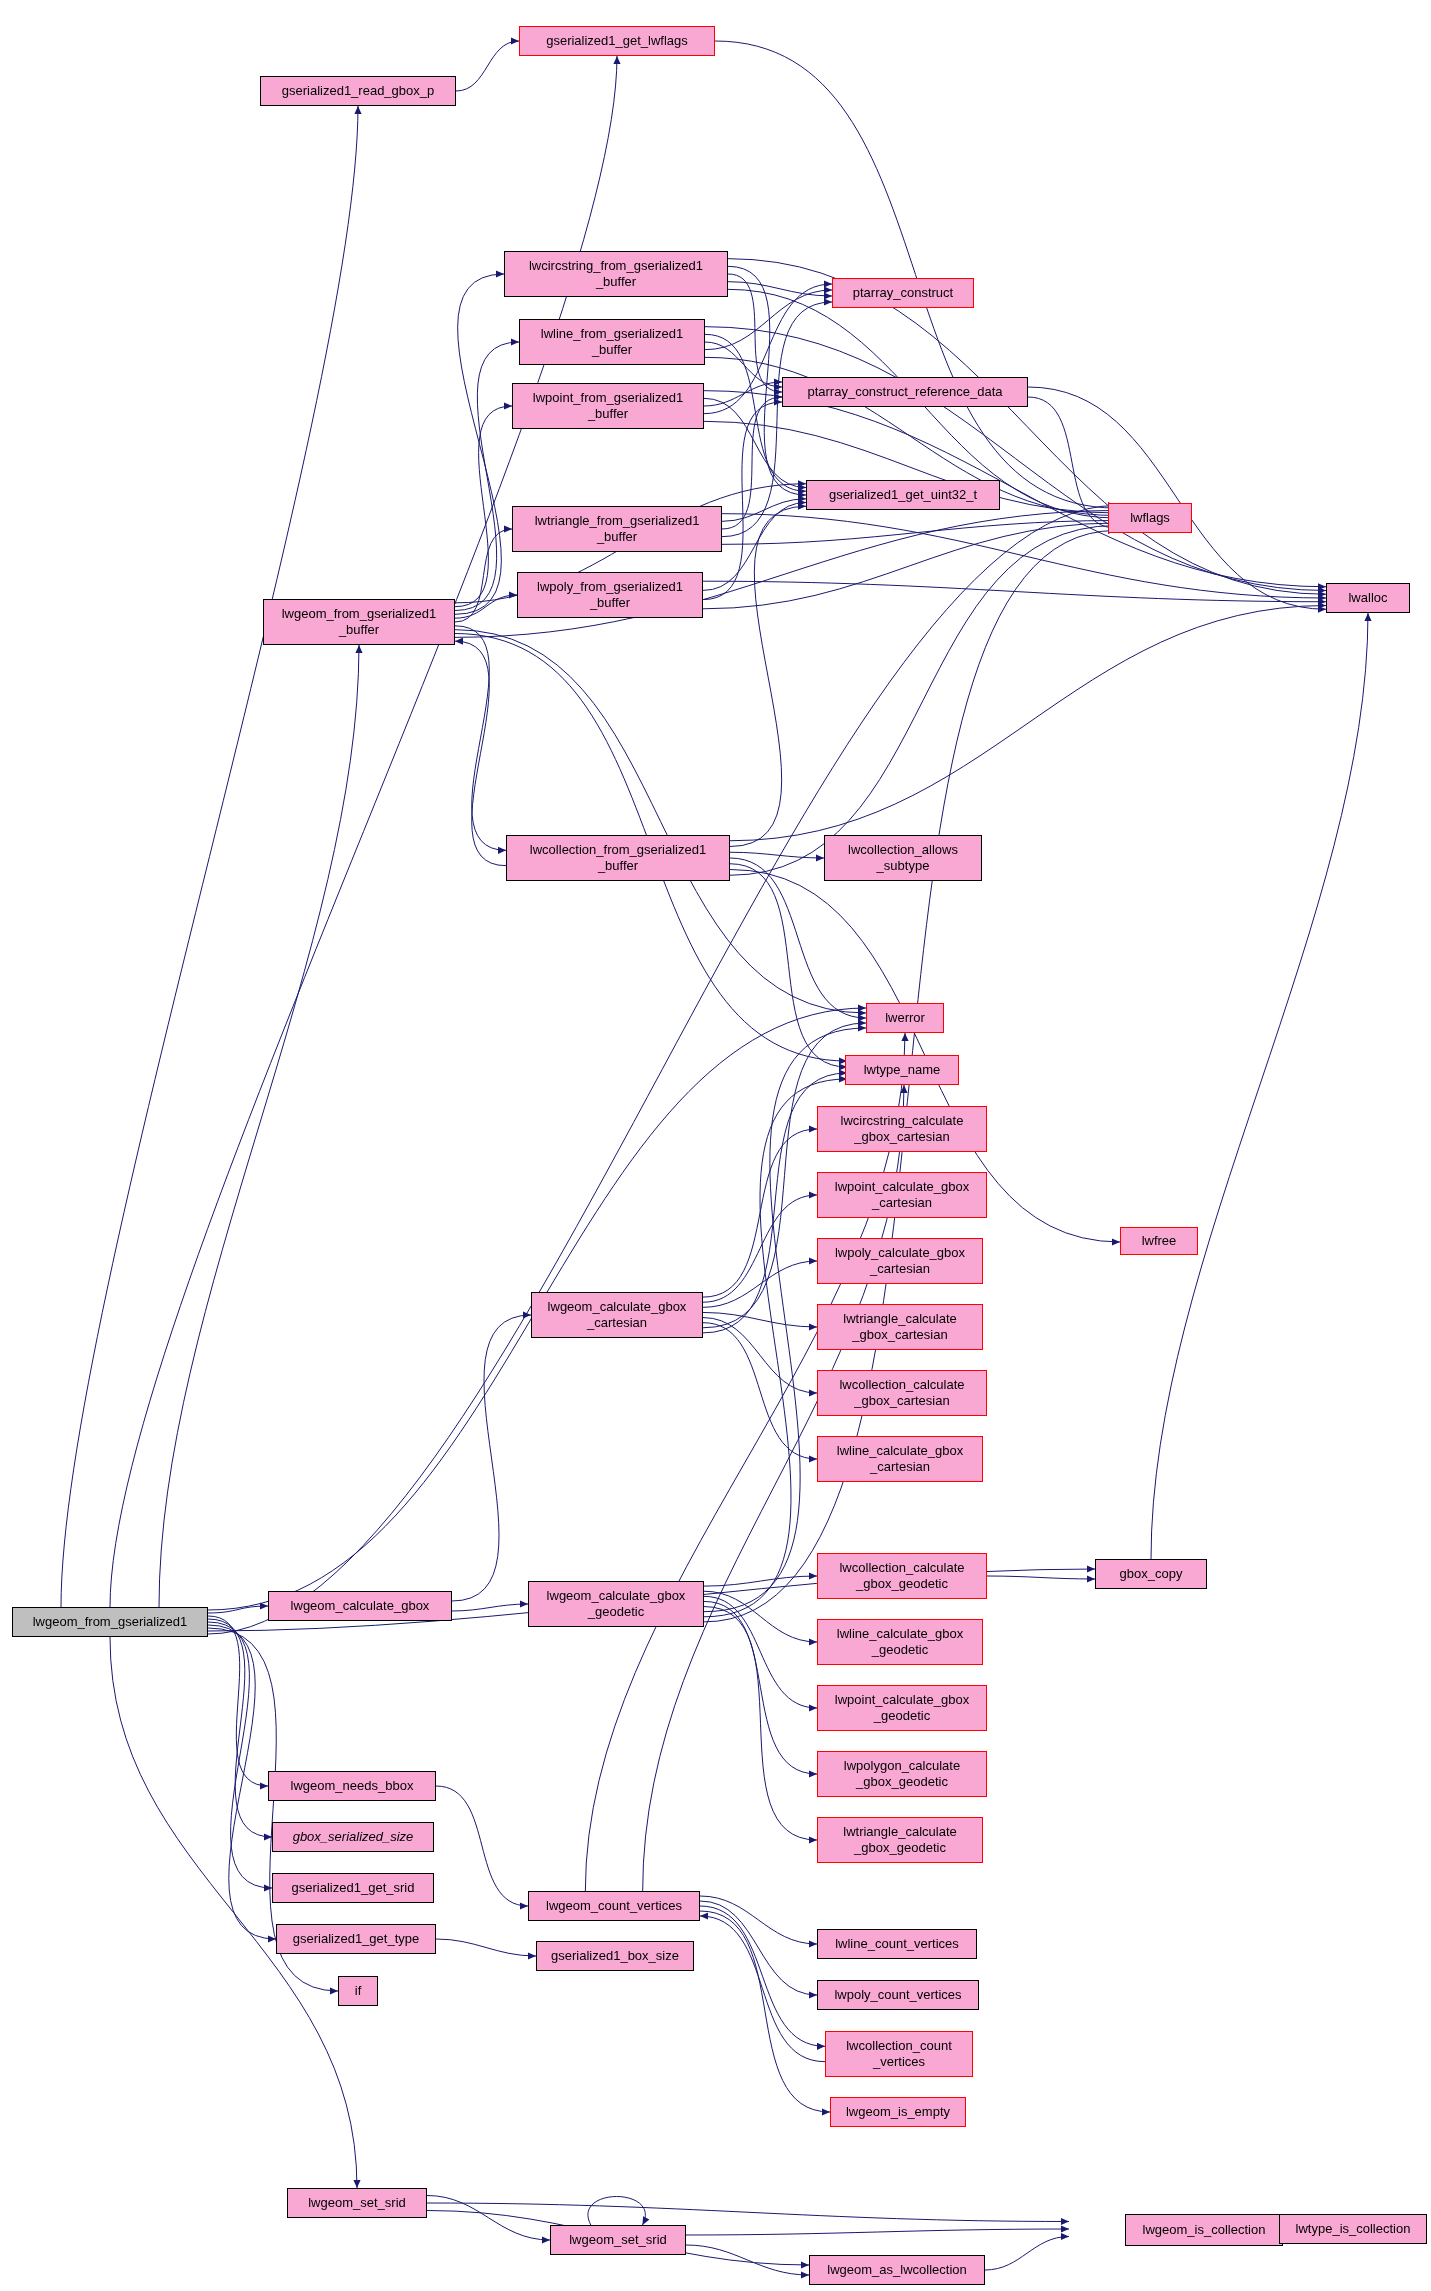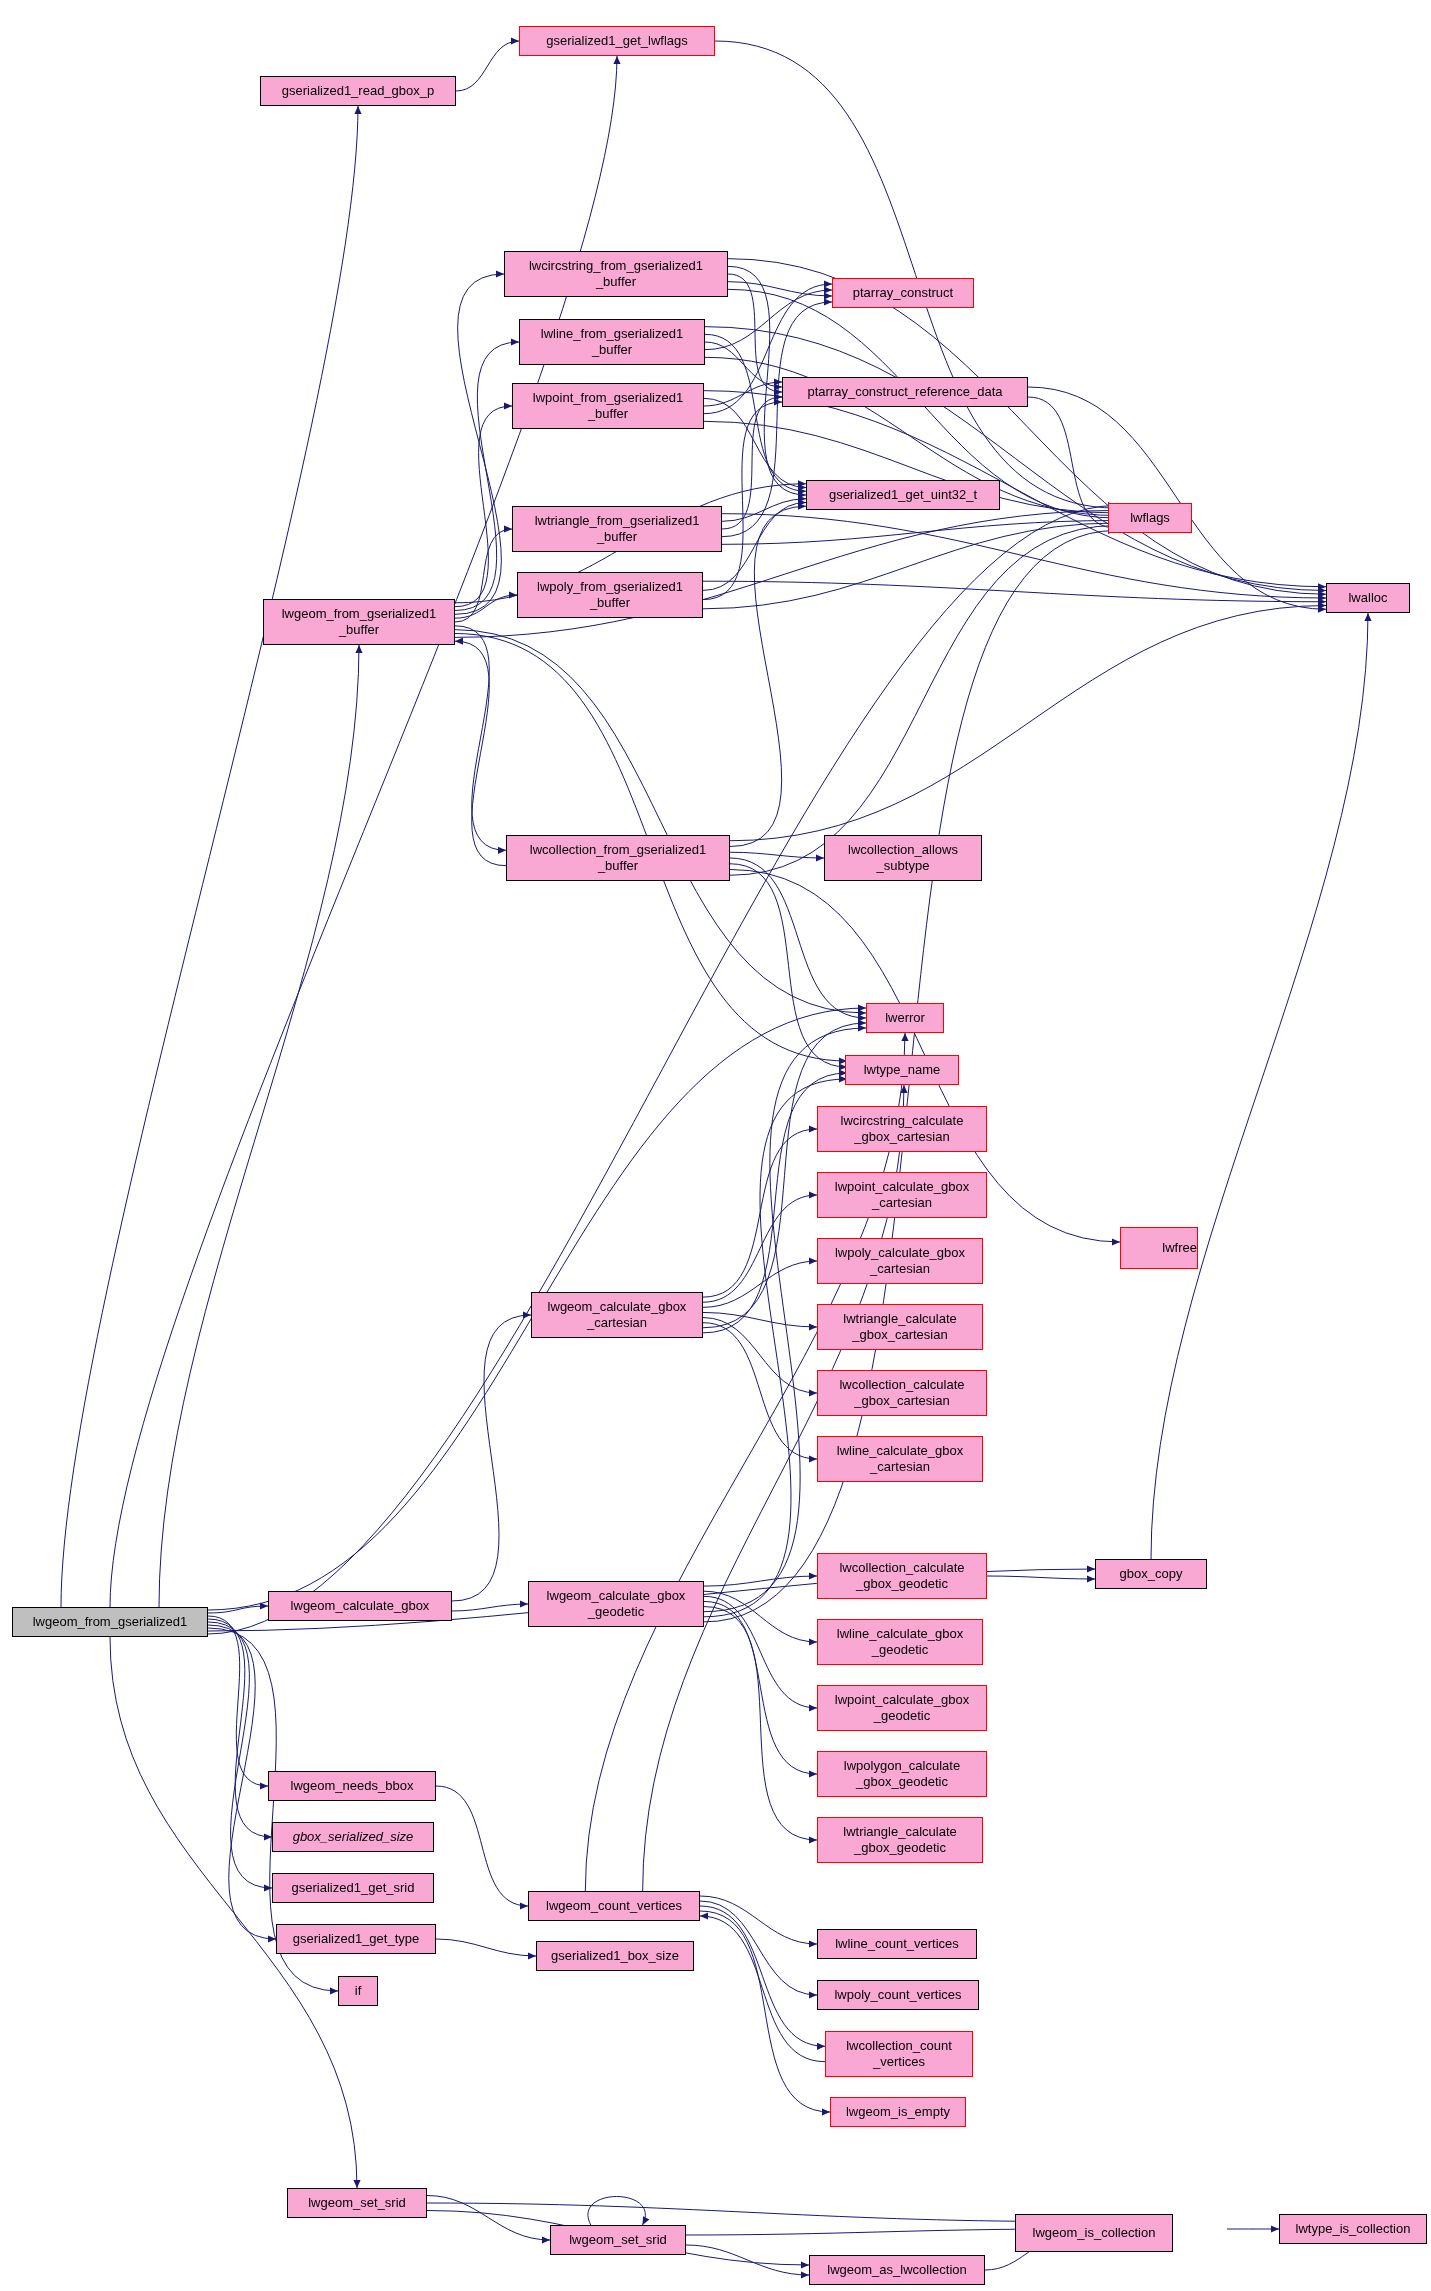--- a/index.html
+++ b/index.html
@@ -200,21 +200,21 @@
       <span>_gbox_cartesian</span>
     </div>
     <div class="node truncated" style="left: 817px; top: 1172px; width: 170px; height: 46px;">
       <span>lwpoint_calculate_gbox</span>
       <span>_cartesian</span>
     </div>
     <div class="node truncated" style="left: 817px; top: 1238px; width: 166px; height: 46px;">
       <span>lwpoly_calculate_gbox</span>
       <span>_cartesian</span>
     </div>
-    <div class="node truncated" style="left: 1120px; top: 1227px; width: 78px; height: 42px; align-items: flex-end;">
+    <div class="node truncated" style="left: 1120px; top: 1227px; width: 78px; height: 28px;">
       <span>lwfree</span>
     </div>
     <div class="node truncated" style="left: 817px; top: 1304px; width: 166px; height: 46px;">
       <span>lwtriangle_calculate</span>
       <span>_gbox_cartesian</span>
     </div>
     <div class="node" style="left: 531px; top: 1292px; width: 172px; height: 46px;">
       <span>lwgeom_calculate_gbox</span>
       <span>_cartesian</span>
     </div>
@@ -292,21 +292,21 @@
     </div>
     <div class="node truncated" style="left: 830px; top: 2097px; width: 136px; height: 30px;">
       <span>lwgeom_is_empty</span>
     </div>
     <div class="node" style="left: 287px; top: 2188px; width: 140px; height: 30px;">
       <span>lwgeom_set_srid</span>
     </div>
     <div class="node" style="left: 550px; top: 2225px; width: 136px; height: 30px;">
       <span>lwgeom_set_srid</span>
     </div>
-    <div class="node" style="left: 1015px; top: 2214px; width: 158px; height: 38px; justify-content: center;">
+    <div class="node" style="left: 1125px; top: 2214px; width: 158px; height: 32px; justify-content: center;">
       <span>lwgeom_is_collection</span>
     </div>
     <div class="node" style="left: 1279px; top: 2214px; width: 148px; height: 30px;">
       <span>lwtype_is_collection</span>
     </div>
     <div class="node" style="left: 809px; top: 2255px; width: 176px; height: 30px;">
       <span>lwgeom_as_lwcollection</span>
     </div>
   </div>
 

